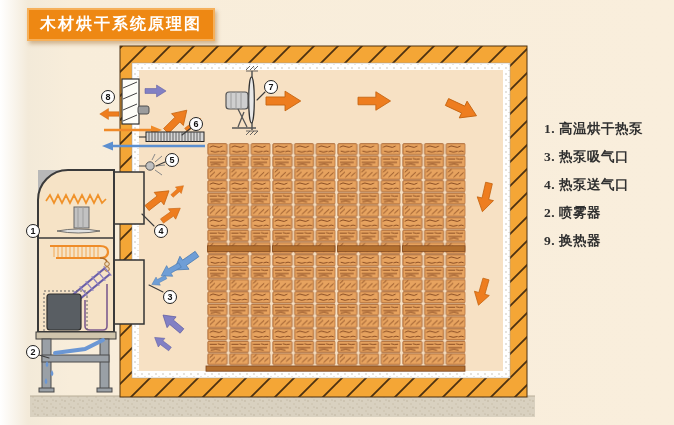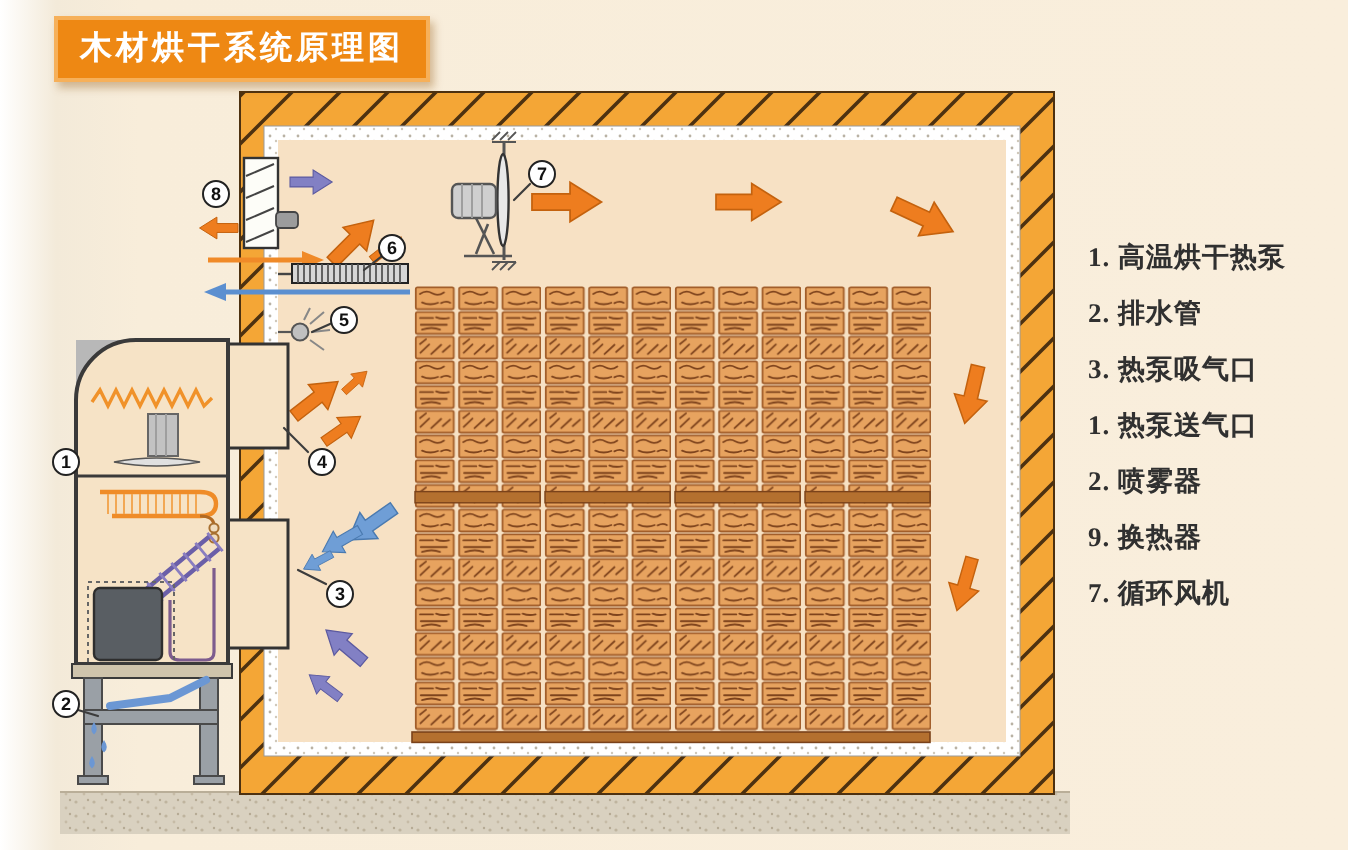--- a/index.html
+++ b/index.html
@@ -218,21 +218,19 @@
   <span class="marker" style="left:26px;top:345px;">2</span>
   <span class="marker" style="left:163px;top:290px;">3</span>
   <span class="marker" style="left:154px;top:224px;">4</span>
   <span class="marker" style="left:165px;top:153px;">5</span>
   <span class="marker" style="left:189px;top:117px;">6</span>
   <span class="marker" style="left:264px;top:80px;">7</span>
   <span class="marker" style="left:101px;top:90px;">8</span>
 
   <div class="legend">
     <div class="legend-item">1. 高温烘干热泵</div>
-    <div class="legend-item">2. 排水管</div>
     <div class="legend-item">3. 热泵吸气口</div>
-    <div class="legend-item">1. 热泵送气口</div>
+    <div class="legend-item">4. 热泵送气口</div>
     <div class="legend-item">2. 喷雾器</div>
     <div class="legend-item">9. 换热器</div>
-    <div class="legend-item">7. 循环风机</div>
   </div>
 
 </div>
 
 </body></html>

